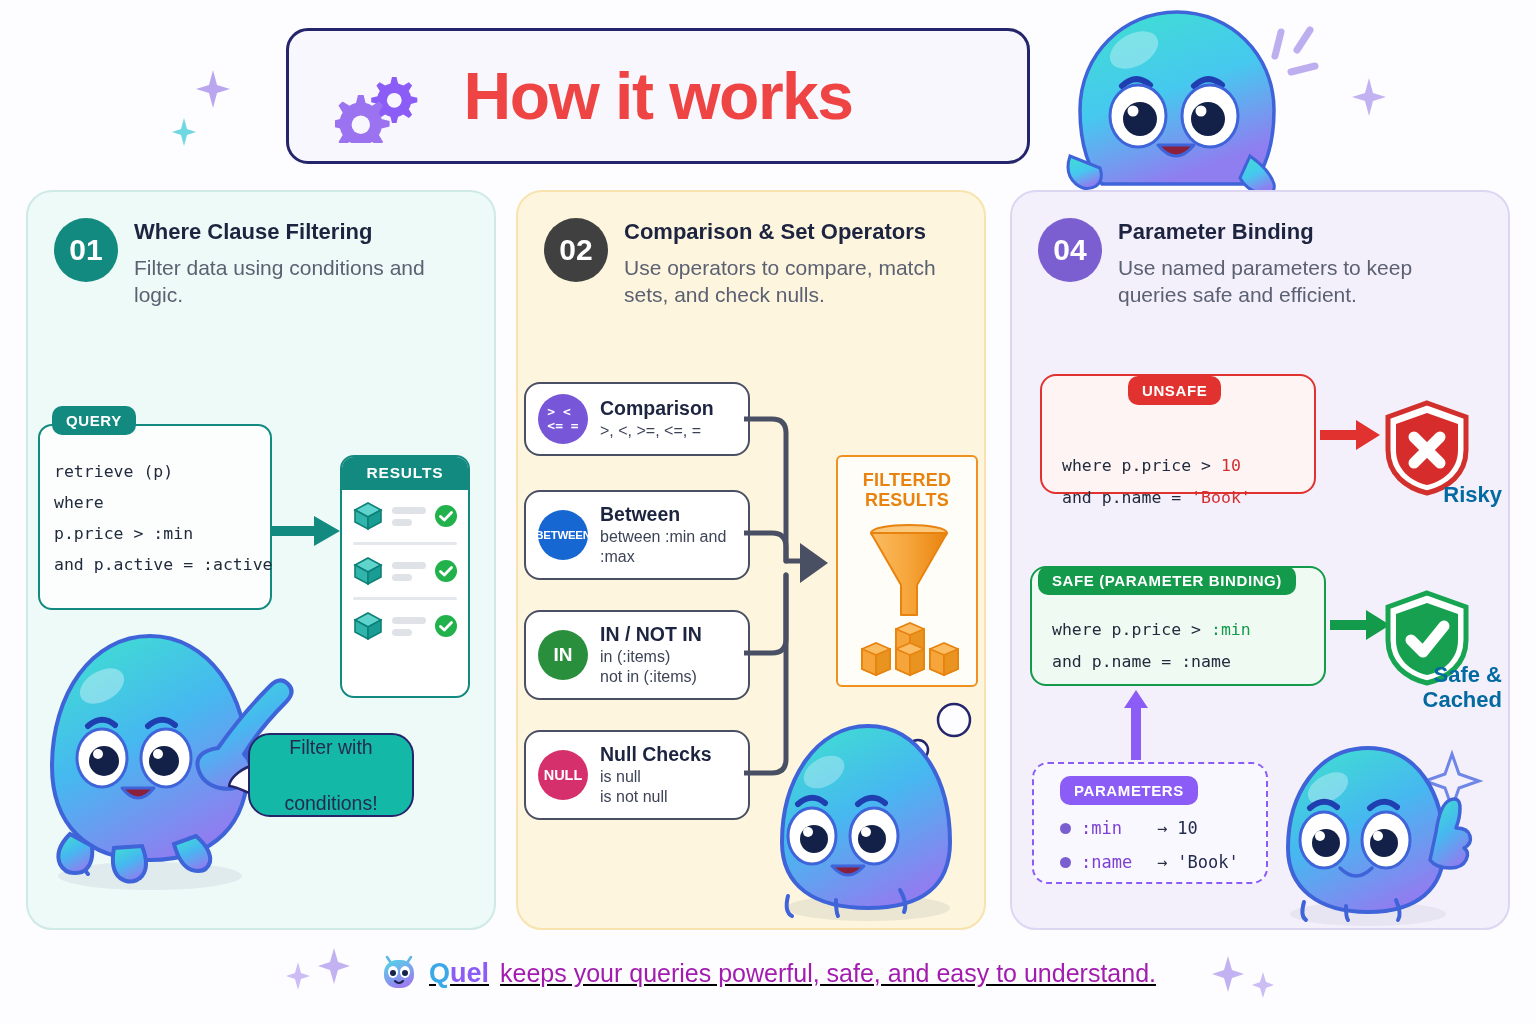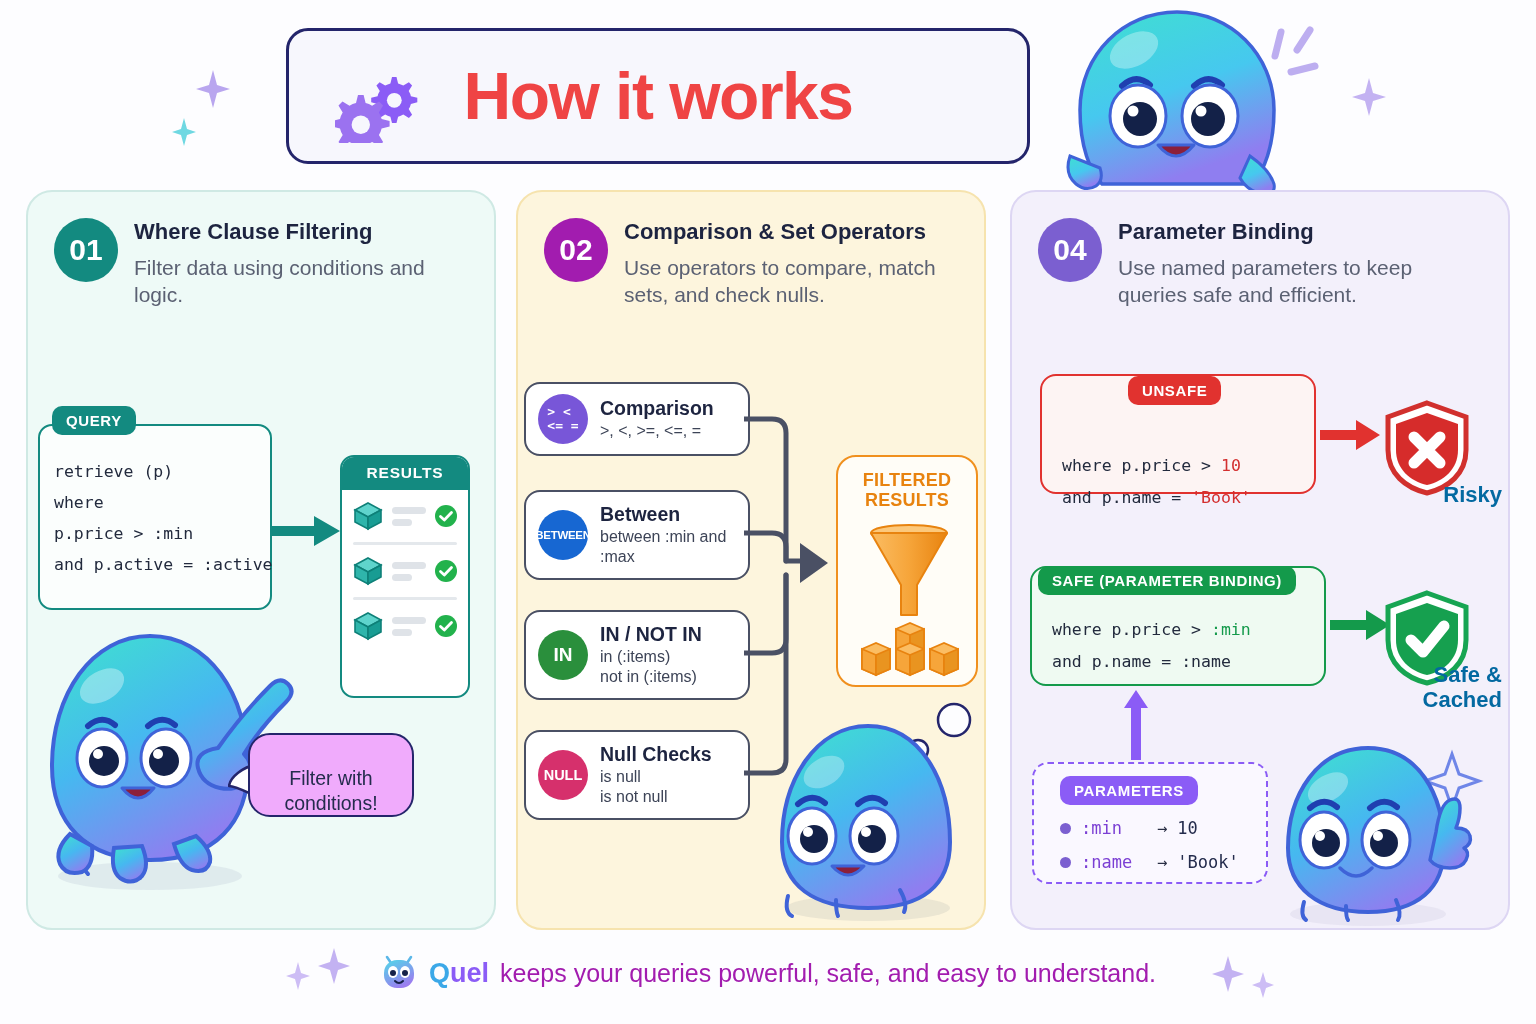--- a/index.html
+++ b/index.html
@@ -42,21 +42,21 @@
   .card-3 { left: 1010px; top: 190px; width: 500px; height: 740px;
             background: #f3f0fb; border: 2px solid #ddd6f3; }
 
   .card-head { display: flex; gap: 16px; padding: 26px 26px 0 26px; }
   .badge-num {
     flex: 0 0 auto; width: 64px; height: 64px; border-radius: 50%;
     color: #fff; font-size: 30px; font-weight: 700;
     display: flex; align-items: center; justify-content: center;
   }
   .b1 { background: #138a80; }
-  .b2 { background: #a21caf; }
+  .b2 { background: #404040; }
   .b3 { background: #7b5fd0; }
 
   .card-title { font-size: 22px; font-weight: 700; color: #1d2440; line-height: 1.12; }
   .card-sub { font-size: 21px; color: #5b6173; line-height: 1.28; margin-top: 10px; }
   .head-text { padding-top: 2px; }
 
   
   .query-box {
     position: absolute; left: 38px; top: 424px; width: 234px; height: 186px;
     border: 2px solid #138a80; border-radius: 14px; background: #fbfefd;
@@ -85,22 +85,22 @@
   .res-row { display: flex; align-items: center; gap: 9px; padding: 11px 11px; }
   .res-bars { flex: 1; display: flex; flex-direction: column; gap: 5px; }
   .bar { height: 7px; border-radius: 4px; background: #dfe3e8; }
   .bar.short { width: 60%; }
   .res-div { height: 3px; background: #e4e8ec; margin: 0 11px; border-radius: 2px; }
 
   
   .mascot-point { position: absolute; left: 40px; top: 608px; width: 290px; height: 292px; }
   .bubble {
     position: absolute; left: 248px; top: 733px; width: 166px; height: 84px;
-    border: 2.5px solid #24256b; border-radius: 22px; background: #f0abfc;
-    display: flex; flex-direction: column; align-items: center; justify-content: flex-end;
+    border: 2.5px solid #24256b; border-radius: 22px; background: #14b8a6;
+    display: flex; flex-direction: column; align-items: center; justify-content: space-between;
     font-size: 19.5px; color: #242c4d; line-height: 1.25;
   }
   .bubble-tail { position: absolute; left: 228px; top: 762px; }
 
   
   .op-row {
     position: absolute; left: 524px; width: 226px;
     background: #fff; border: 2.5px solid #4a5064; border-radius: 16px;
     display: flex; align-items: center; gap: 12px; padding: 10px 12px;
   }
@@ -118,21 +118,21 @@
   .oi-3 { background: #2a8f3c; font-size: 19px; }
   .oi-4 { background: #d6306c; font-size: 14.5px; }
   .op-title { font-size: 19.5px; font-weight: 700; color: #1d2440; line-height: 1.15; }
   .op-desc { font-size: 16px; color: #3d4457; line-height: 1.25; margin-top: 2px; }
 
   .connectors { position: absolute; left: 744px; top: 375px; }
 
   
   .funnel-panel {
     position: absolute; left: 836px; top: 455px; width: 142px; height: 232px;
-    border: 2px solid #f0901e; border-radius: 20px; background: #fffdf7;
+    border: 2px solid #f0901e; border-radius: 6px; background: #fffdf7;
   }
   .funnel-title {
     text-align: center; color: #e8830f; font-weight: 700;
     font-size: 18px; line-height: 1.1; padding-top: 14px; letter-spacing: .2px;
   }
   .funnel-art { position: absolute; left: 10px; top: 62px; }
   .mascot-think { position: absolute; left: 772px; top: 700px; width: 215px; height: 228px; }
 
   
   .code-card {
@@ -175,21 +175,21 @@
   .pr-2 { left: 1060px; top: 852px; }
   .dot { width: 11px; height: 11px; border-radius: 50%; background: #7b5fd0; flex: 0 0 auto; }
   .pname { color: #7b3fd4; width: 66px; }
   .parrow { color: #2a2f45; }
   .mascot-thumb { position: absolute; left: 1284px; top: 736px; width: 212px; height: 196px; }
   .arrow-up-purple { position: absolute; left: 1122px; top: 690px; }
 
   
   .footer {
     position: absolute; left: 0; top: 952px; width: 1536px;
-    display: flex; align-items: center; justify-content: center; gap: 11px;
+    display: flex; align-items: center; justify-content: center; gap: 11px; text-decoration: underline;
   }
   .foot-brand { font-size: 27px; font-weight: 700; }
   .brand-q { color: #3ba8e8; }
   .brand-uel { color: #8b5cf6; }
   .foot-text { font-size: 25px; color: #a21caf; }
 </style>
 </head>
 <body>
 
 <div class="page">

